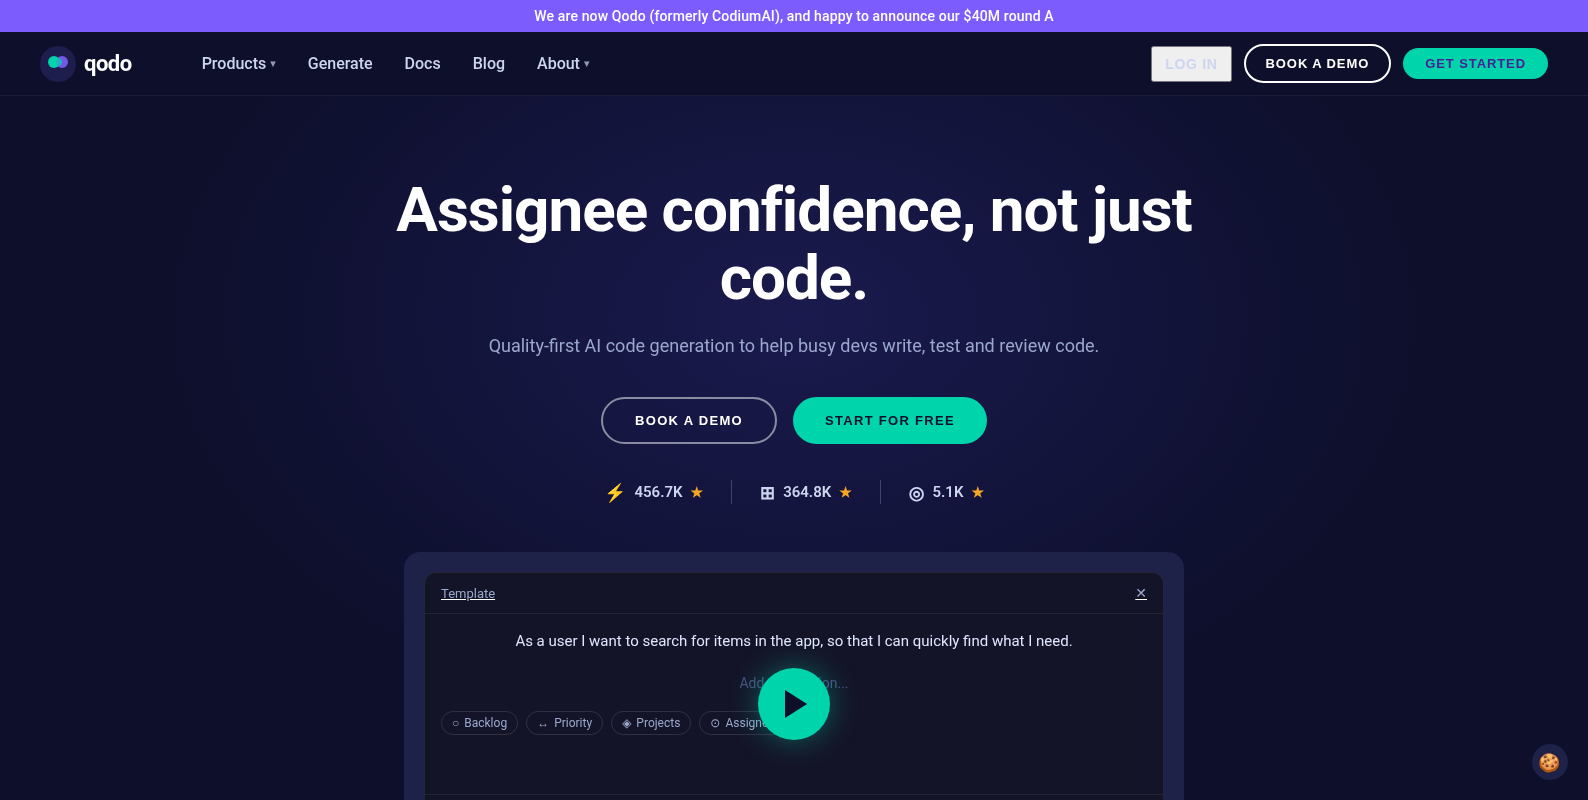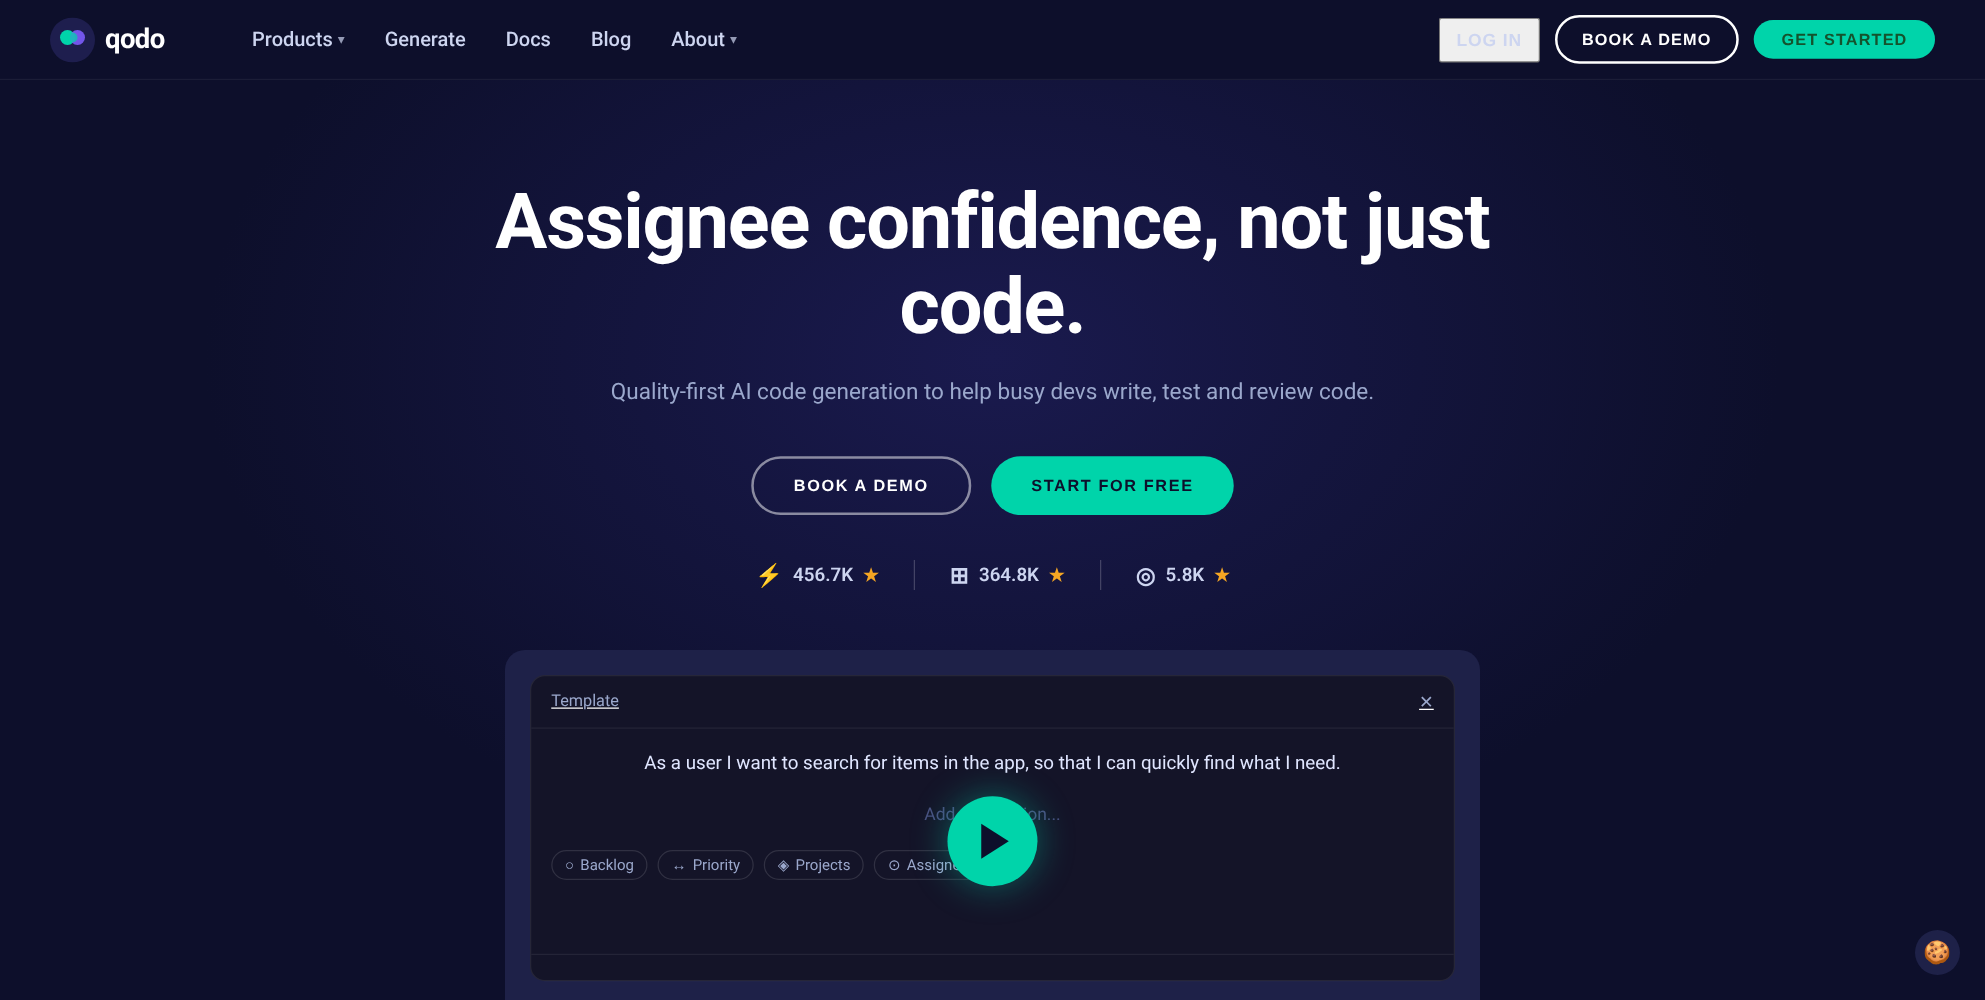--- a/index.html
+++ b/index.html
@@ -93,21 +93,21 @@
       letter-spacing: 0.07em;
       text-transform: uppercase;
       padding: 10px 20px;
       border: 2px solid #fff;
       border-radius: 999px;
       background: transparent;
     }
     .btn-started {
       font-size: 13px;
       font-weight: 700;
-      color: #14532d;
+      color: #4c1d95;
       cursor: pointer;
       letter-spacing: 0.07em;
       text-transform: uppercase;
       padding: 8px 22px;
       border: none;
       border-radius: 999px;
       background: #00d4aa;
     }
 
     
@@ -309,20 +309,23 @@
     .page {
       background: linear-gradient(180deg, #0d0f2b 0%, #0e1030 100%);
       min-height: 800px;
     }
   </style>
 </head>
 <body>
 
 <div class="page">
 
+  <div class="announcement-bar">
+    <span>We are now Qodo (formerly CodiumAI), and happy to announce our $40M round A</span>
+  </div>
 
   <nav class="navbar">
 
     <a class="logo" href="#">
       <svg class="logo-icon" viewBox="0 0 36 36">
         <circle cx="18" cy="18" r="18" fill="#1e1e4e"></circle>
         <circle cx="14" cy="16" r="6" fill="#00d4aa"></circle>
         <circle cx="22" cy="16" r="6" fill="#7c5cfc" opacity="0.9"></circle>
         <circle cx="18" cy="16" r="4" fill="#00d4aa" opacity="0.7"></circle>
       </svg>
@@ -373,21 +376,21 @@
       </div>
       <div class="stat-divider"></div>
       <div class="stat-item">
         <span class="stat-icon">⊞</span>
         <span>364.8K</span>
         <span class="star">★</span>
       </div>
       <div class="stat-divider"></div>
       <div class="stat-item">
         <span class="stat-icon">◎</span>
-        <span>5.8K</span>
+        <span>5.1K</span>
         <span class="star">★</span>
       </div>
     </div>
 
     <div class="demo-card-container">
       <div class="demo-inner">
 
         <div class="demo-header">
           <span class="demo-title-label">Template</span>
           <span class="demo-close">✕</span>

